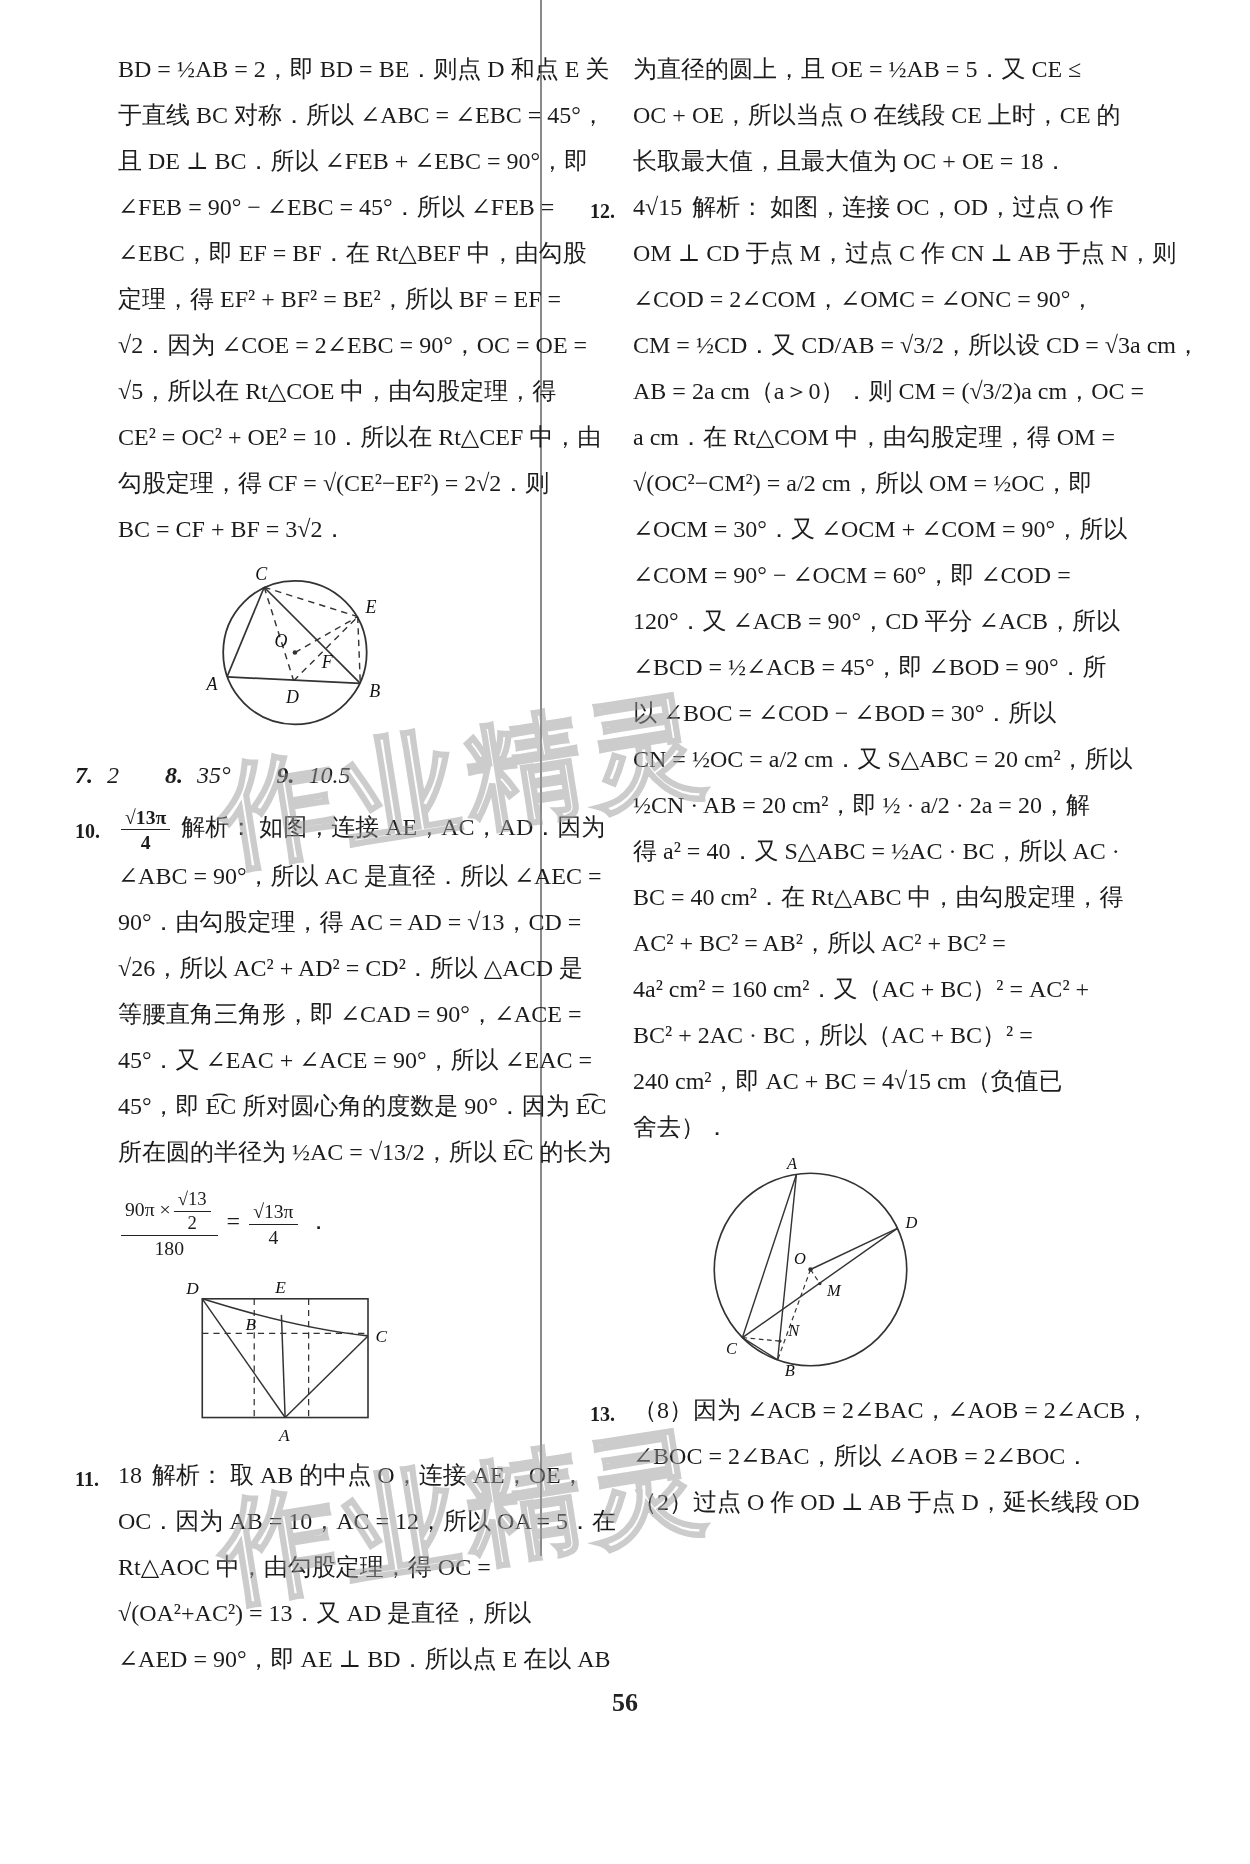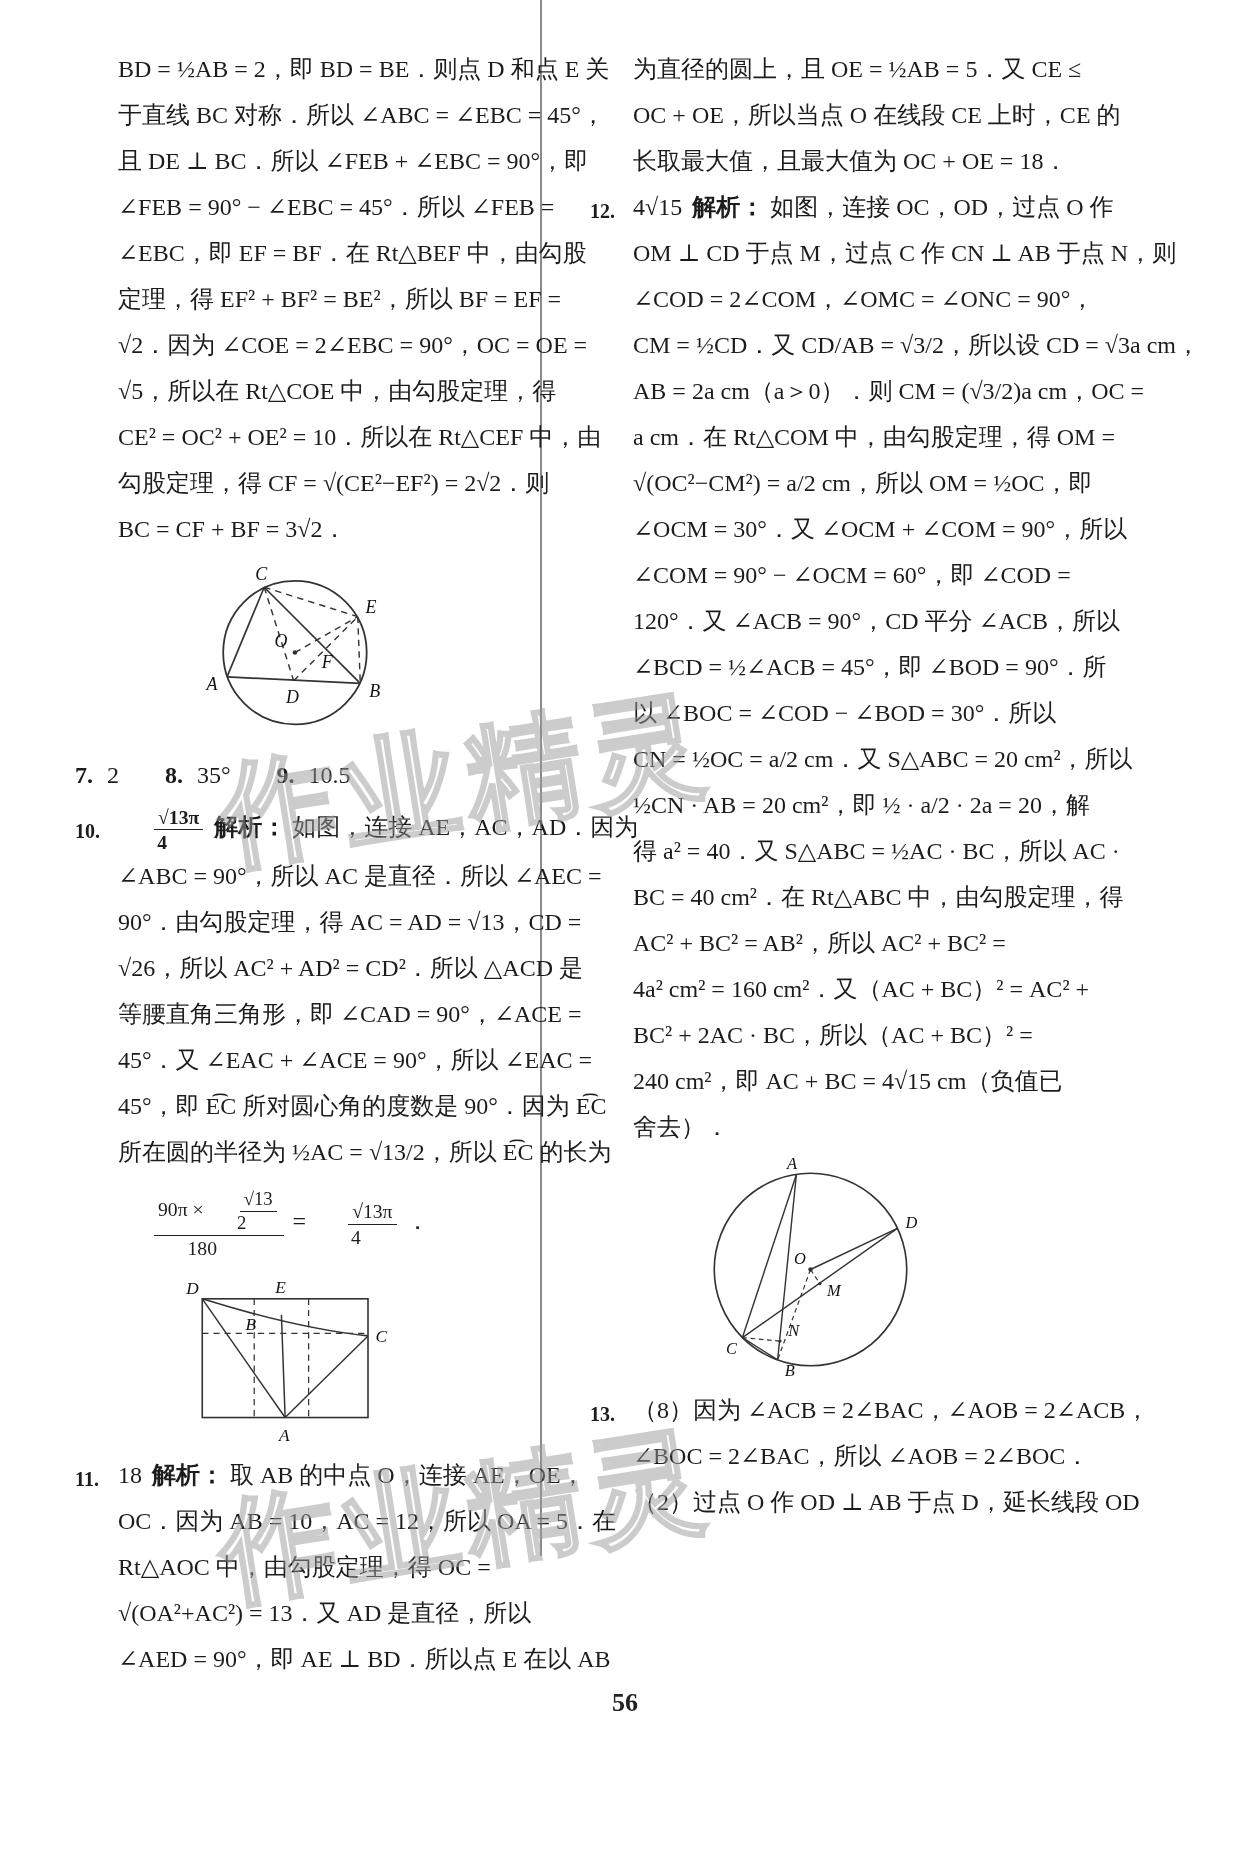--- a/index.html
+++ b/index.html
@@ -12,29 +12,29 @@
   .divider { position:absolute; left:540px; top:0; width:1.5px; height:1556px; background:#8a8a8a; }
 
   .col { position:absolute; top:46px; z-index:1; }
   .col-left  { left:75px;  width:445px; }
   .col-right { left:590px; width:440px; }
 
   .block { position:relative; margin-left:43px; }
   .ln { font-size:24px; line-height:46px; white-space:nowrap; }
   .pnum { position:absolute; left:-43px; top:4px; font-weight:bold; font-size:20px; line-height:46px; }
 
-  .jiexi { font-weight:bold; margin:0 6px 0 8px; }
+  .jiexi { font-weight:normal; margin:0 6px 0 8px; }
   .ansb  { font-weight:normal; margin-right:2px; }
 
   .answers { margin:12px 0 6px 0; font-size:24px; line-height:46px; }
-  .ans-item { margin-right:46px; }
+  .ans-item { margin-right:46px;font-style:italic; }
   .ans-n { font-weight:bold; margin-right:14px; }
 
   .frac { display:inline-block; vertical-align:middle; text-align:center; line-height:1.12; font-size:0.82em; margin:0 3px; }
-  .frac .fnum { display:block; padding:0 4px 1px; border-bottom:1.4px solid #222;margin-left:33px; }
+  .frac .fnum { display:block; padding:0 4px 1px; border-bottom:1.4px solid #222; }
   .frac .fden { display:block; padding:1px 4px 0; }
   .frac .frac { vertical-align:middle; font-size:0.95em; }
   .ansfrac { font-weight:bold; }
 
   .eqline { font-size:24px; padding:14px 0 12px 0; line-height:1.2; white-space:nowrap; }
 
   .fig { display:flex; justify-content:center; margin:8px 0 6px 0; }
   .fig svg { overflow:visible; }
   .fig text { font-family:"Liberation Serif","DejaVu Serif",serif; font-style:italic; font-size:14px; fill:#111; }
 

